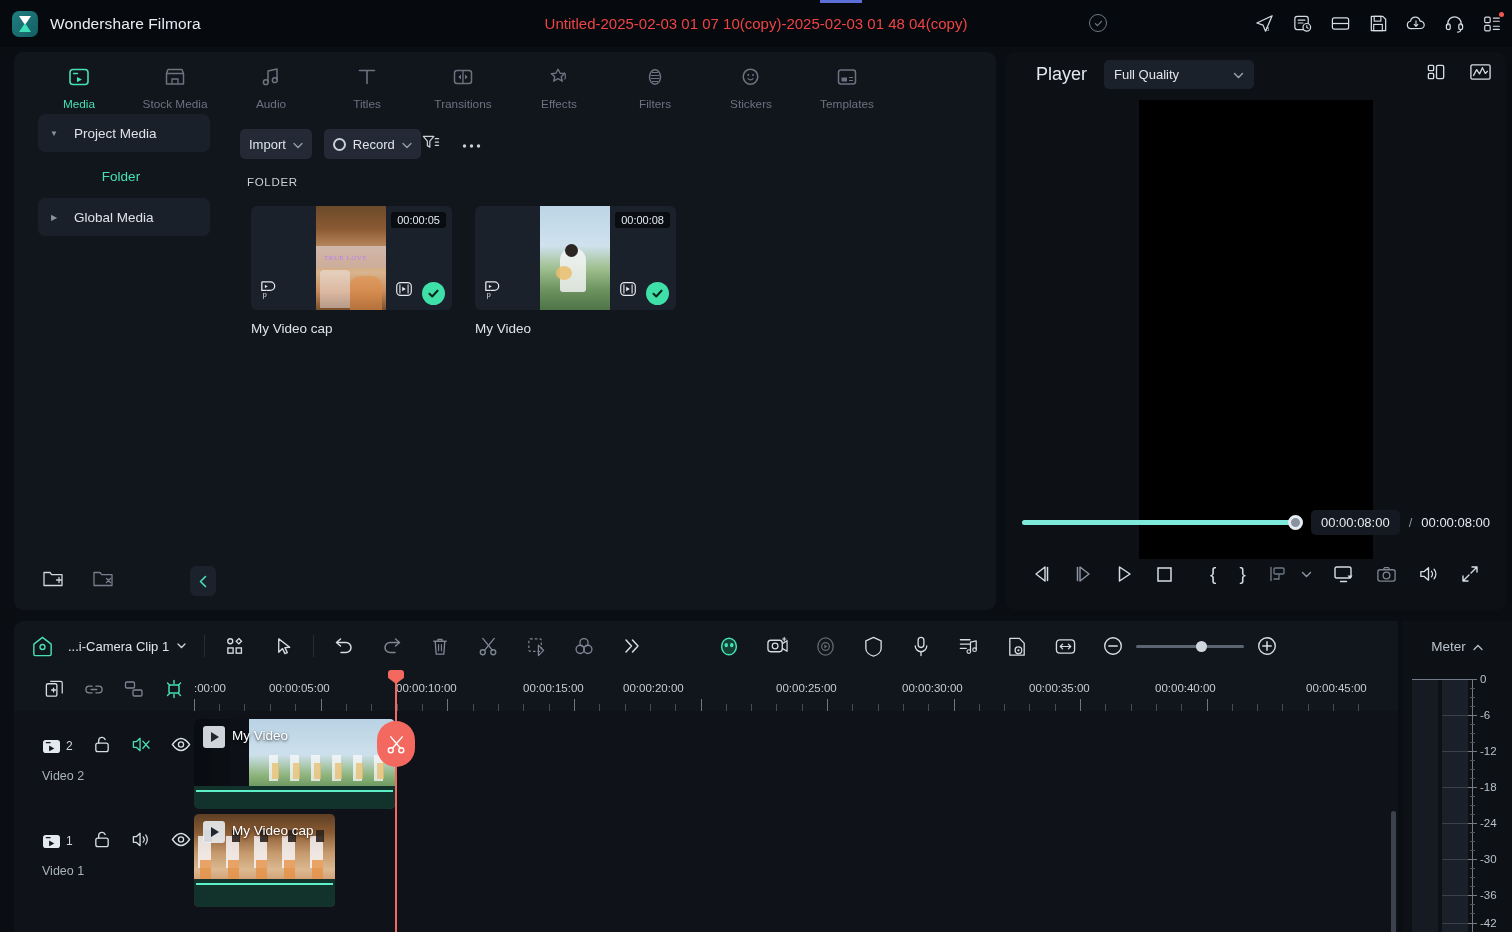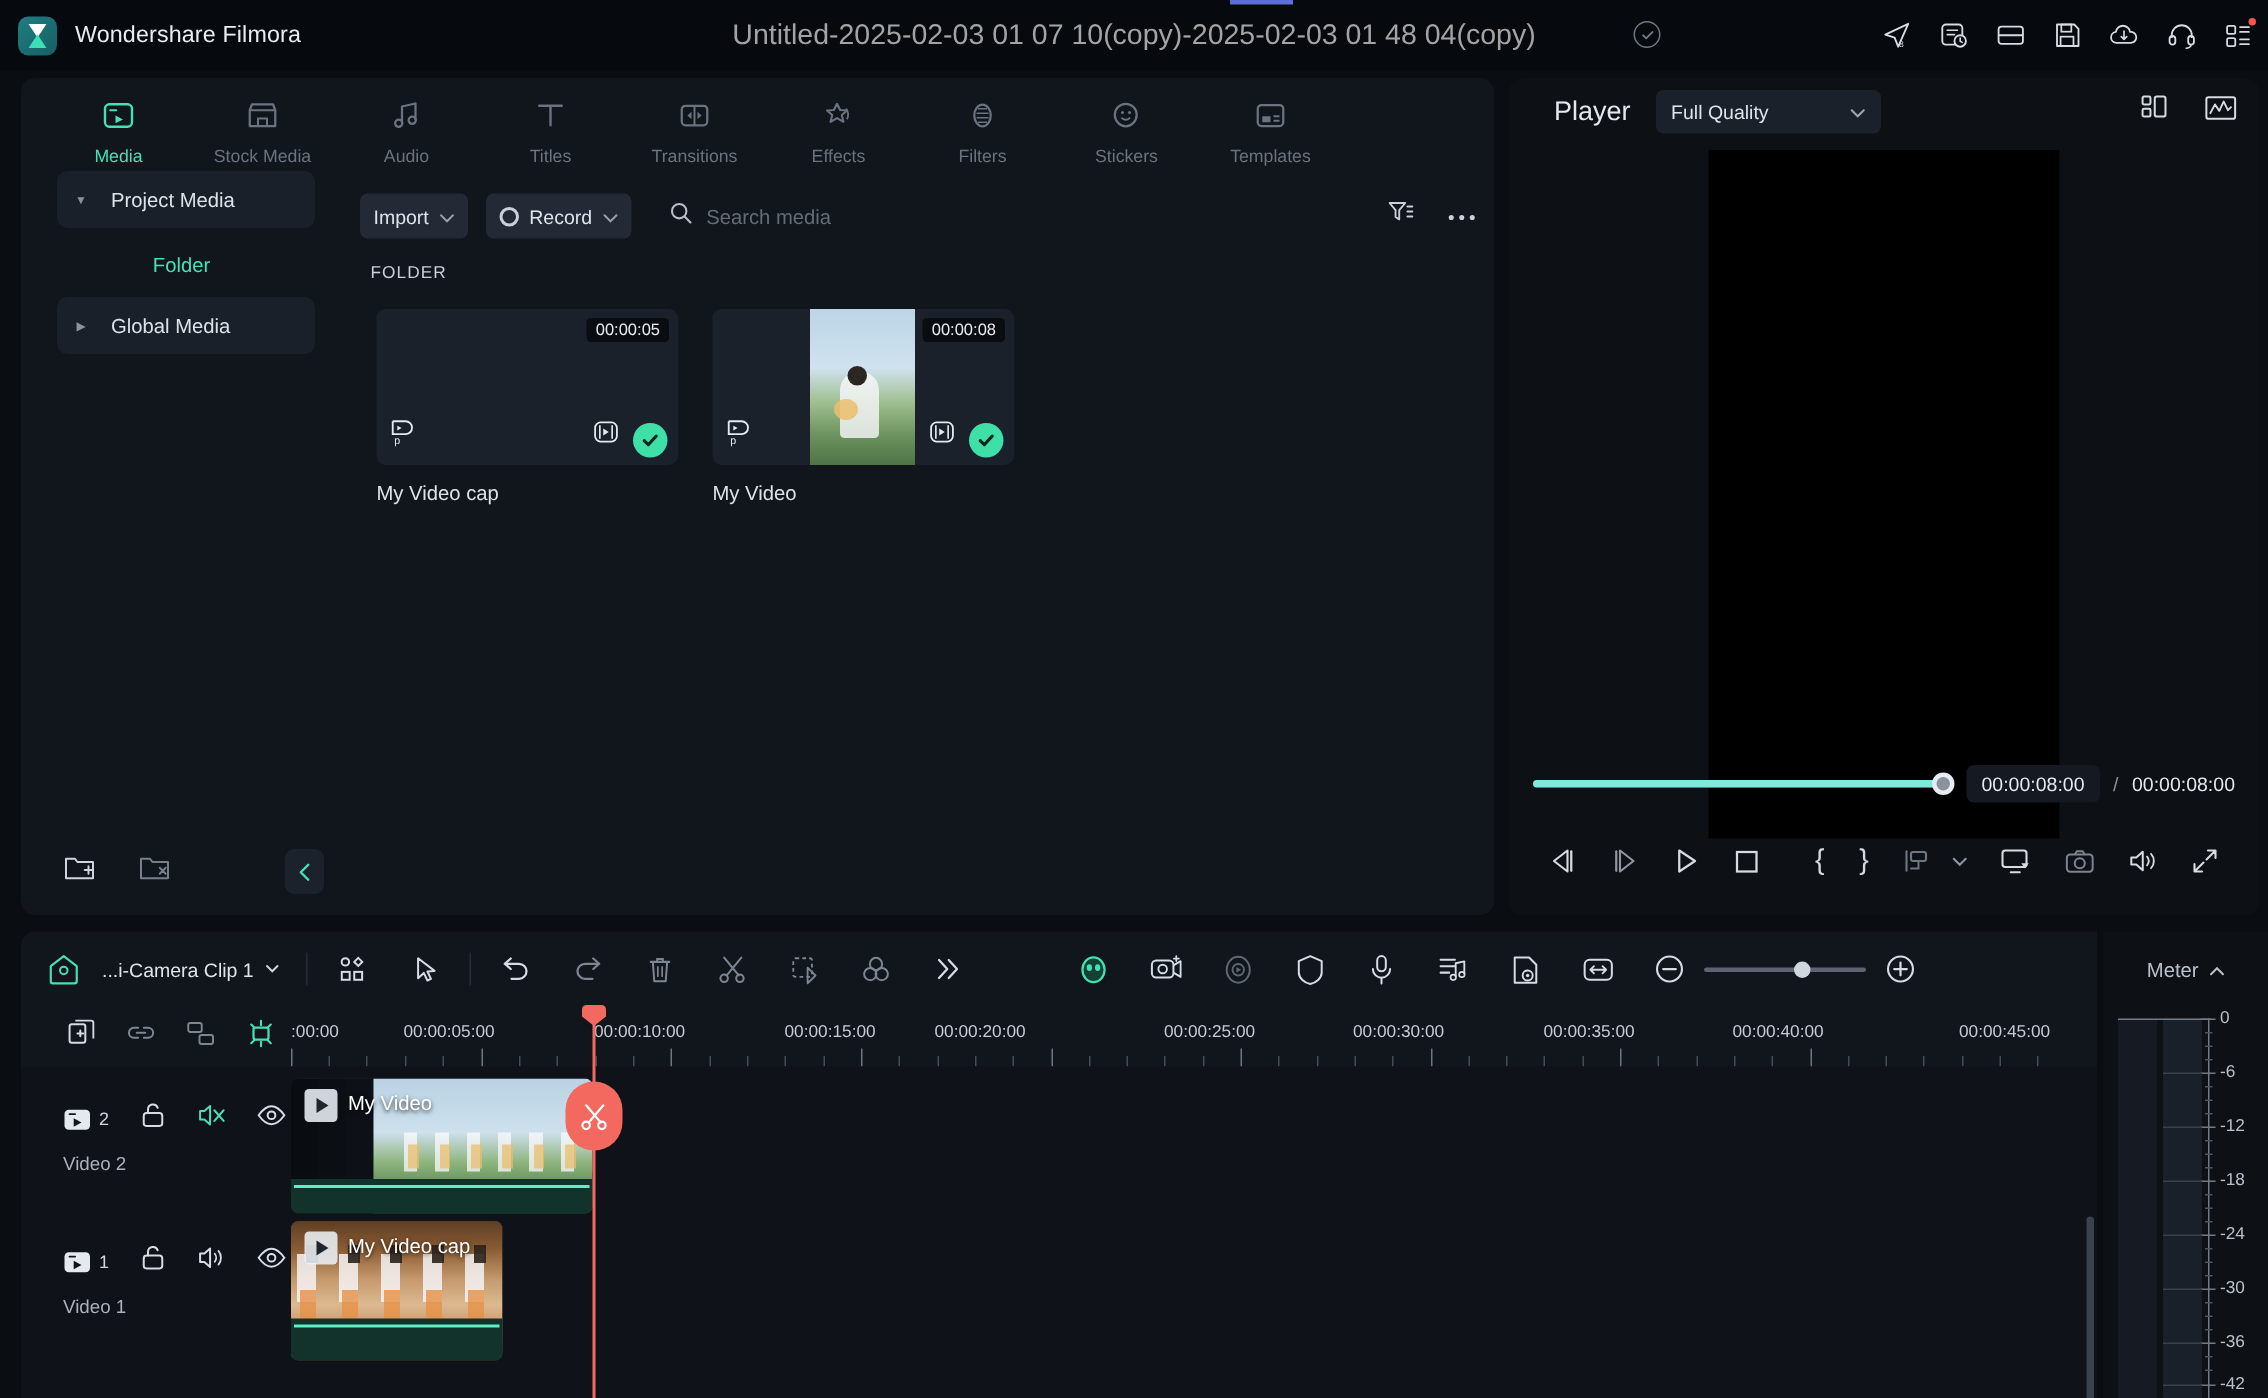--- a/index.html
+++ b/index.html
@@ -33,21 +33,21 @@
     border-left: 6.5px solid transparent; border-right: 6.5px solid transparent;
     border-bottom: 9px solid #3fe0b8;
   }
   .brand { margin-left: 12px; font-size: 15.5px; color: #e9edf2; letter-spacing: .1px; }
   .menubar { display: flex; margin-left: 43px; }
   .menu-item {
     font-size: 13.5px; color: #cfd6de; padding: 5px 13px; border-radius: 4px; cursor: default;
   }
   .doc-title {
     position: absolute; left: 50%; transform: translateX(-50%);
-    font-size: 19px; color: #a3a3a3; white-space: nowrap;
+    font-size: 15px; color: #ef4444; white-space: nowrap;
   }
   .doc-check {
     position: absolute; left: 1089px; top: 14px;
     width: 18px; height: 18px; border-radius: 50%;
     border: 1.2px solid #6d7785; display: flex; align-items: center; justify-content: center;
   }
   .doc-check svg { display: block; }
   .tb-right { position: absolute; right: 8px; top: 0; height: 47px; display: flex; align-items: center; gap: 14px; }
   .tb-ico { width: 24px; height: 24px; display: flex; align-items: center; justify-content: center; position: relative; cursor: default; }
   .tb-ico svg { display: block; }
@@ -438,29 +438,20 @@
         </div>
         <div class="pill" style="margin-left:12px">
           <span class="rec-dot"></span>
           <span>Record</span>
           <span class="cv">
             <svg width="10" height="7" viewBox="0 0 10 7">
                 <path d="M1 1.5 L5 5.5 L9 1.5" fill="none" stroke="#c9d0d9" stroke-width="1.3" stroke-linecap="round"></path>
               </svg>
           </span>
         </div>
-        <div class="searchwrap">
-          <span>
-            <svg width="16" height="16" viewBox="0 0 16 16">
-                <circle cx="6.8" cy="6.8" r="4.8" fill="none" stroke="#b6bdc7" stroke-width="1.4"></circle>
-                <path d="M10.4 10.4 L14.3 14.3" stroke="#b6bdc7" stroke-width="1.4" stroke-linecap="round"></path>
-              </svg>
-          </span>
-          <input class="search-input" placeholder="Search media" style="">
-        </div>
         <div class="tb2">
           <span>
             <svg width="19" height="19" viewBox="0 0 20 20">
                 <path d="M2.5 3.5h11l-4.2 5v6.5l-2.6-1.7V8.5z" fill="none" stroke="#c9d0d9" stroke-width="1.3" stroke-linejoin="round"></path>
                 <path d="M15 6h3.5M15 9.5h3.5M15 13h3.5" stroke="#c9d0d9" stroke-width="1.3" stroke-linecap="round"></path>
               </svg>
           </span>
           <span>
             <svg width="19" height="6" viewBox="0 0 19 6">
                 <circle cx="2.5" cy="3" r="1.7" fill="#c9d0d9"></circle>
@@ -505,20 +496,26 @@
         </div>
       </div>
 
       <div class="media-main">
         <div class="folder-label">FOLDER</div>
         <div class="grid">
 
 
           <div class="card">
             <div class="thumb">
+              <div class="tstrip" style="left:65px;background:linear-gradient(180deg,#6b4a2a 0%,#8b5a33 22%,#c5956a 45%,#d8b48e 64%,#c98c5e 82%,#7a4f2c 100%)">
+                <div style="position:absolute;left:0;top:40px;width:70px;height:22px;background:linear-gradient(180deg,rgba(230,225,235,.55),rgba(190,175,205,.3))"></div>
+                <div style="position:absolute;left:8px;top:48px;font-size:7px;color:#b483f0;font-family:'Liberation Serif',serif;letter-spacing:.5px;">TRUE LOVE</div>
+                <div style="position:absolute;left:4px;top:64px;width:30px;height:38px;background:rgba(245,240,245,.45);border-radius:4px 4px 0 0"></div>
+                <div style="position:absolute;left:34px;top:70px;width:32px;height:34px;background:rgba(225,140,70,.55);border-radius:10px 10px 0 0"></div>
+              </div>
               <div class="dur">00:00:05</div>
               <span class="ic-bl">
                 <svg width="21" height="21" viewBox="0 0 22 22">
                     <path d="M4 4h9a4.5 4.5 0 0 1 0 9H9" fill="none" stroke="#e6eaf0" stroke-width="1.3" stroke-linejoin="round"></path>
                     <path d="M4 4v9h5" fill="none" stroke="#e6eaf0" stroke-width="1.3"></path>
                     <path d="M7.2 7.2 L10.2 8.8 L7.2 10.4z" fill="#e6eaf0"></path>
                     <text x="5" y="20" font-size="7.5" fill="#e6eaf0" font-family="sans-serif">p</text>
                   </svg>
               </span>
               <span class="ic-br2">

